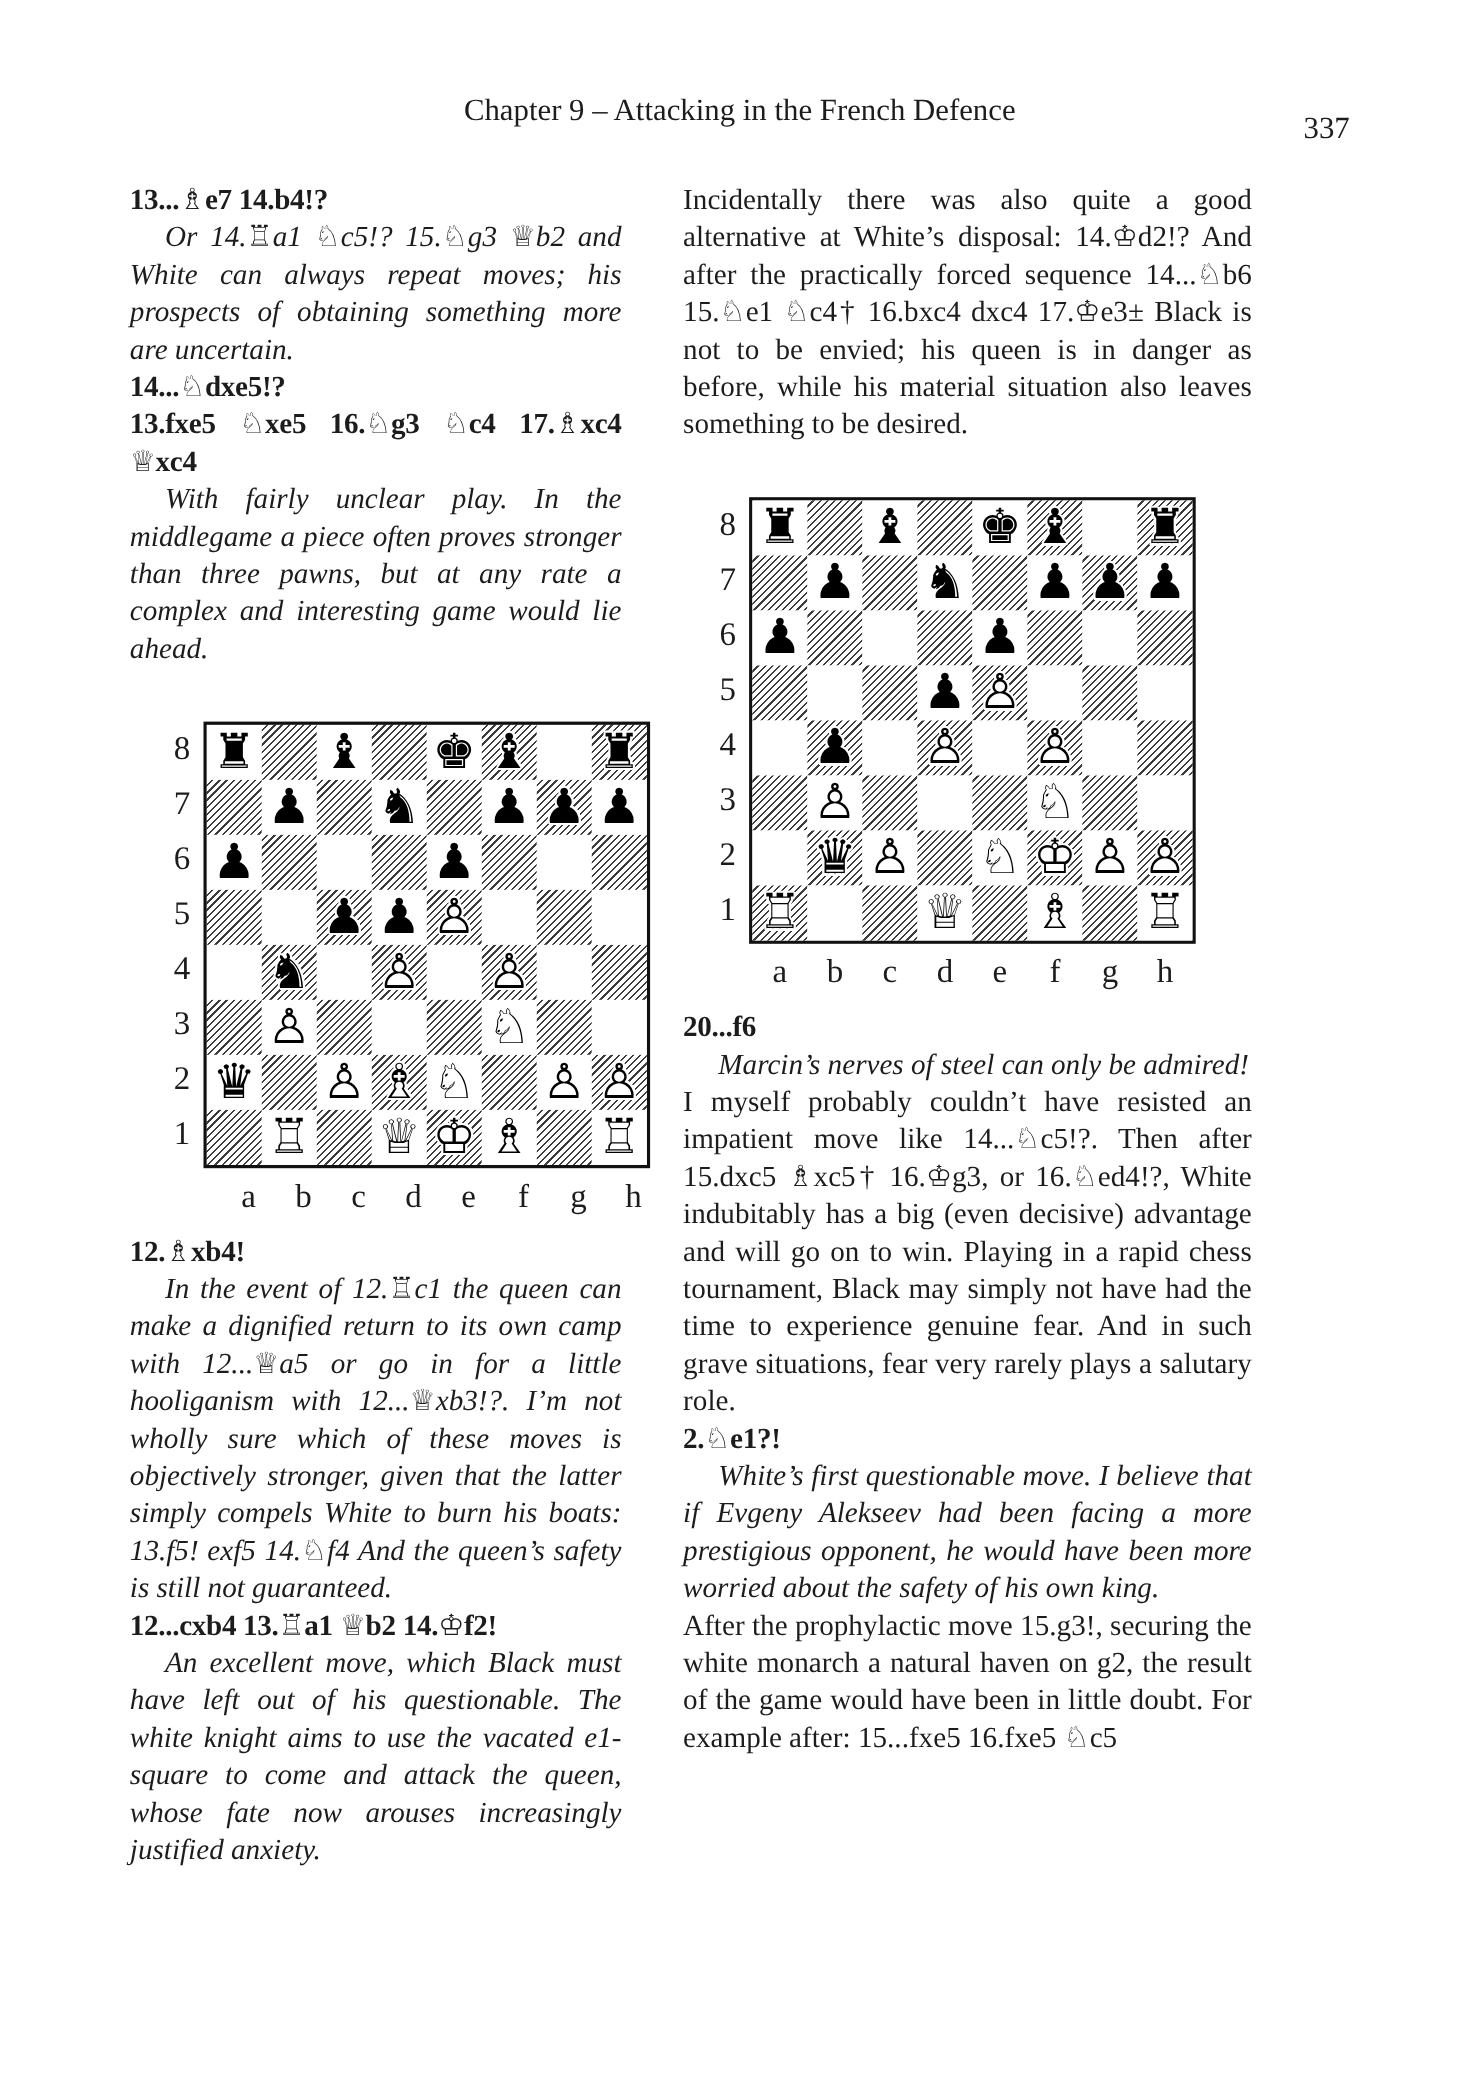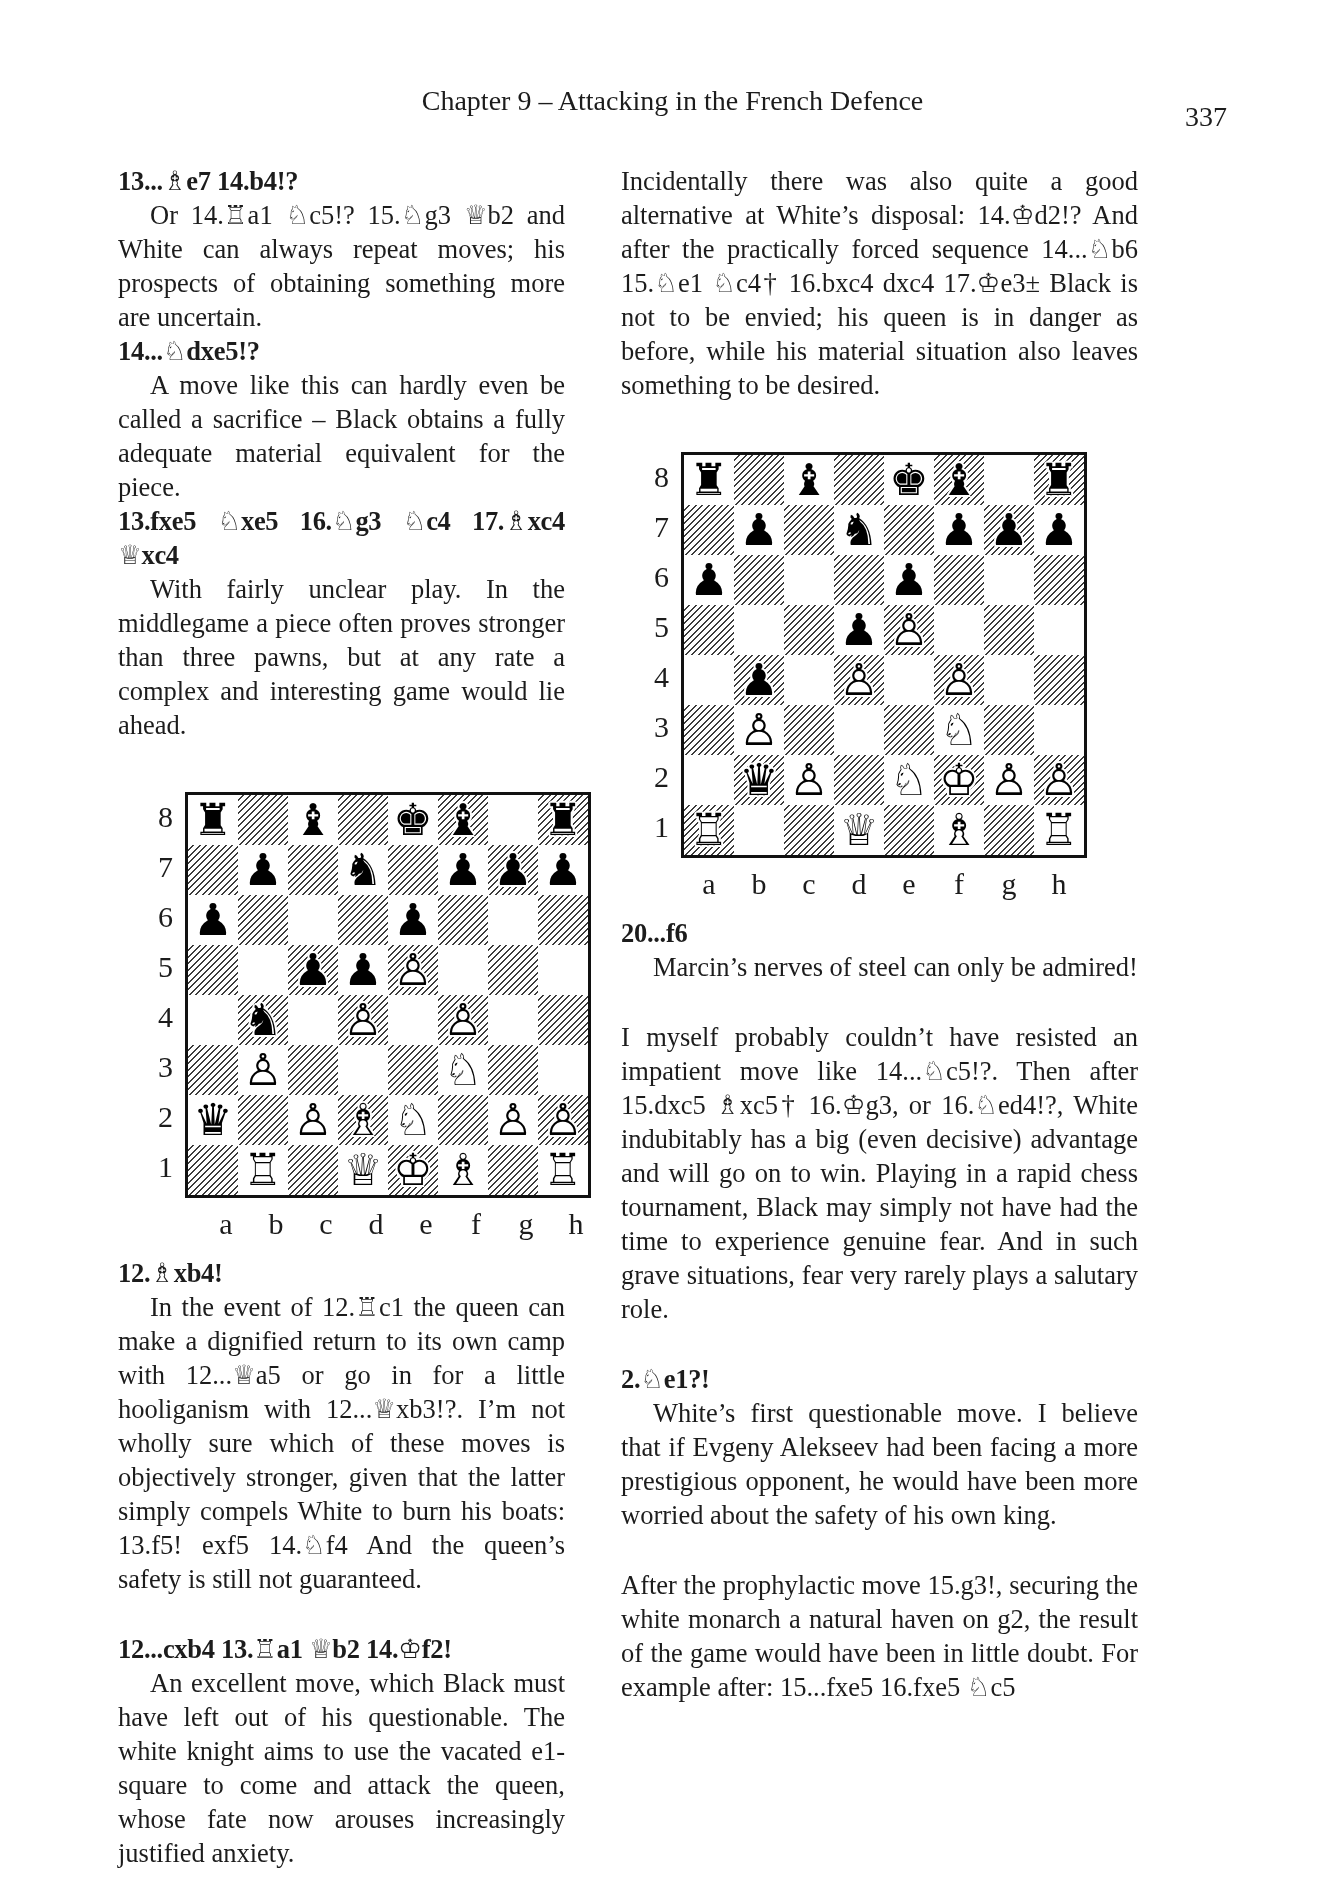--- a/index.html
+++ b/index.html
@@ -29,22 +29,22 @@
     display: flex;
     gap: 56px;
     margin: 46px 0 0 118px;
   }
   .col { text-align: justify; }
   .col.left  { width: 447px; }
   .col.right { width: 517px; }
 
   p { margin: 0; }
   p.move { font-weight: bold; letter-spacing: -0.3px; }
-  p.indent { text-indent: 32px; }
-  .spaced { margin-top: 36px; }
+  p.indent { text-indent: 32px; font-style: italic; }
+  .spaced { }
 
   
   figure.diagram { margin: 50px 0 14px 0; overflow: visible; }
   .board-row { display: flex; align-items: flex-start; }
   .rank-labels { width: 40px; }
   .rank-labels span {
     display: block; height: 50px; line-height: 50px;
     text-align: right; padding-right: 12px;
     font-size: 30px;
   }
@@ -97,21 +97,20 @@
 <div class="page">
   <header>
     <span class="chapter-title">Chapter 9 – Attacking in the French Defence</span>
     <span class="page-number">337</span>
   </header>
   <main class="columns">
     <section class="col left" id="col-left">
         <p class="move">13...♗e7 14.b4!?</p>
         <p class="para indent">Or 14.♖a1 ♘c5!? 15.♘g3 ♕b2 and White can always repeat moves; his prospects of obtaining something more are uncertain.</p>
         <p class="move">14...♘dxe5!?</p>
-        <p class="para indent">A move like this can hardly even be called a sacrifice – Black obtains a fully adequate material equivalent for the piece.</p>
         <p class="move">13.fxe5 ♘xe5 16.♘g3 ♘c4 17.♗xc4 ♕xc4</p>
         <p class="para indent">With fairly unclear play. In the middlegame a piece often proves stronger than three pawns, but at any rate a complex and interesting game would lie ahead.</p>
         <figure class="diagram" style="margin-left: 40px;">
           <div class="board-row">
             <div class="rank-labels">
               <span>8</span>
               <span>7</span>
               <span>6</span>
               <span>5</span>
               <span>4</span>

